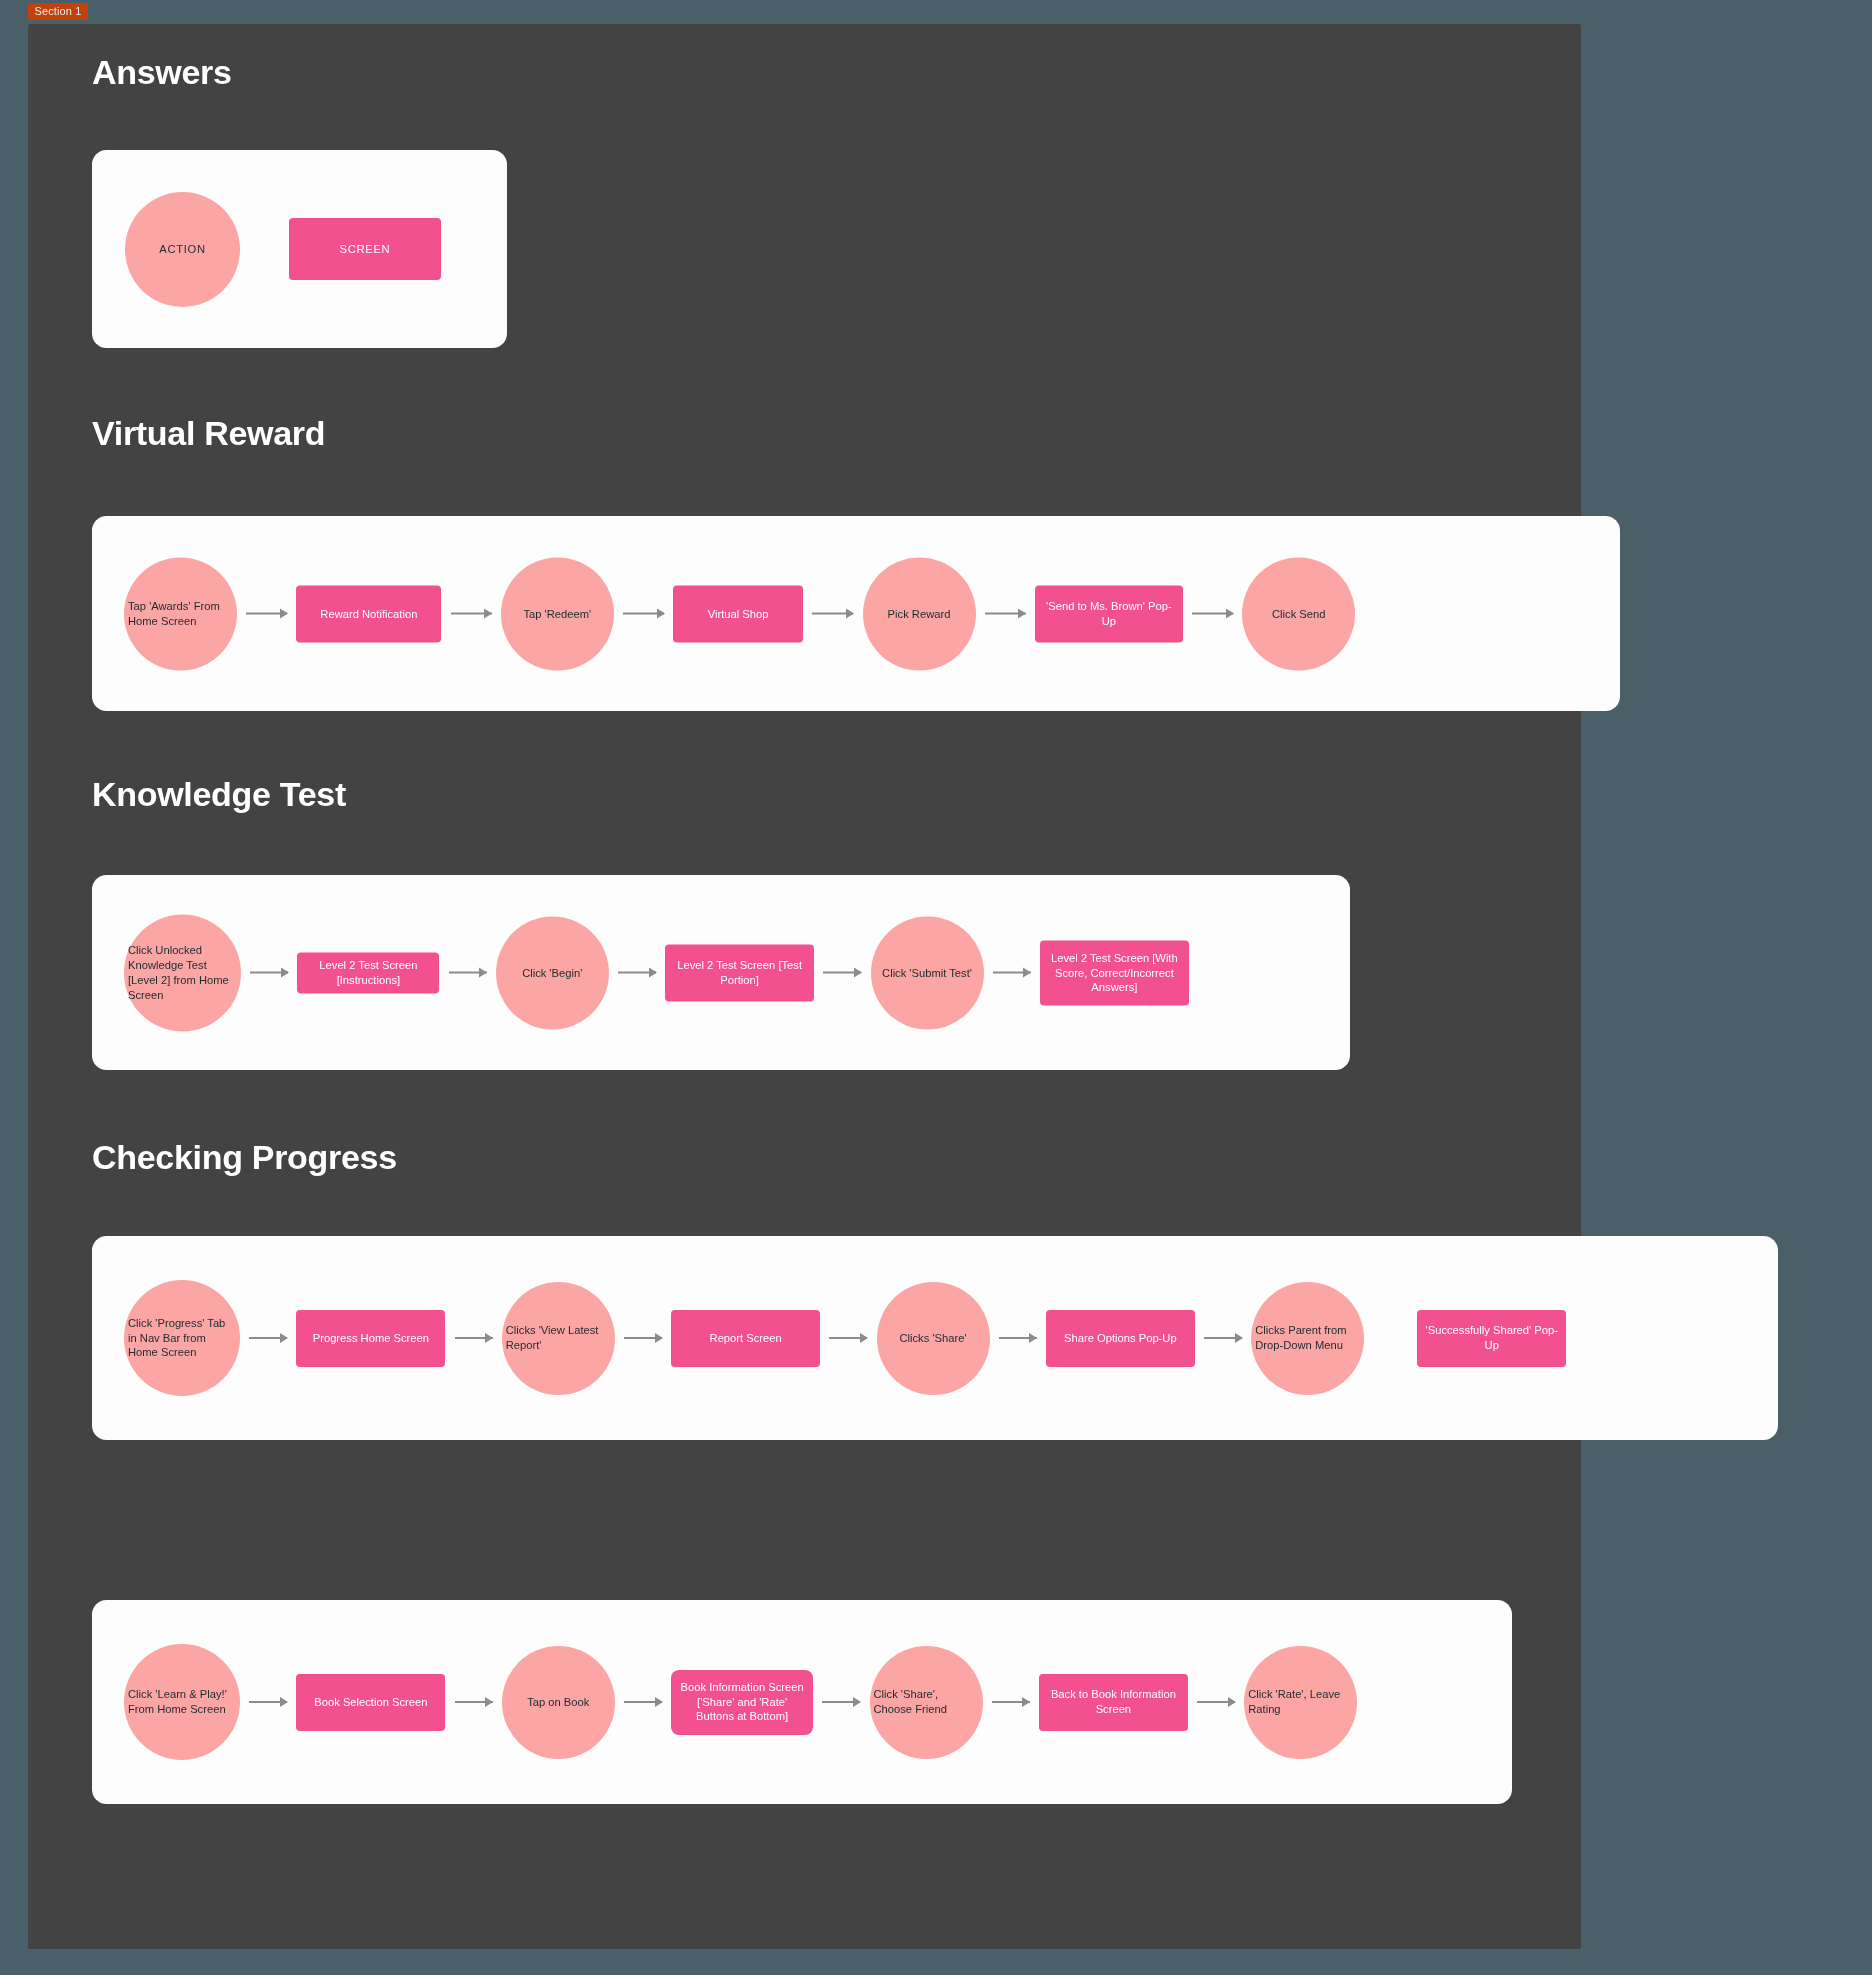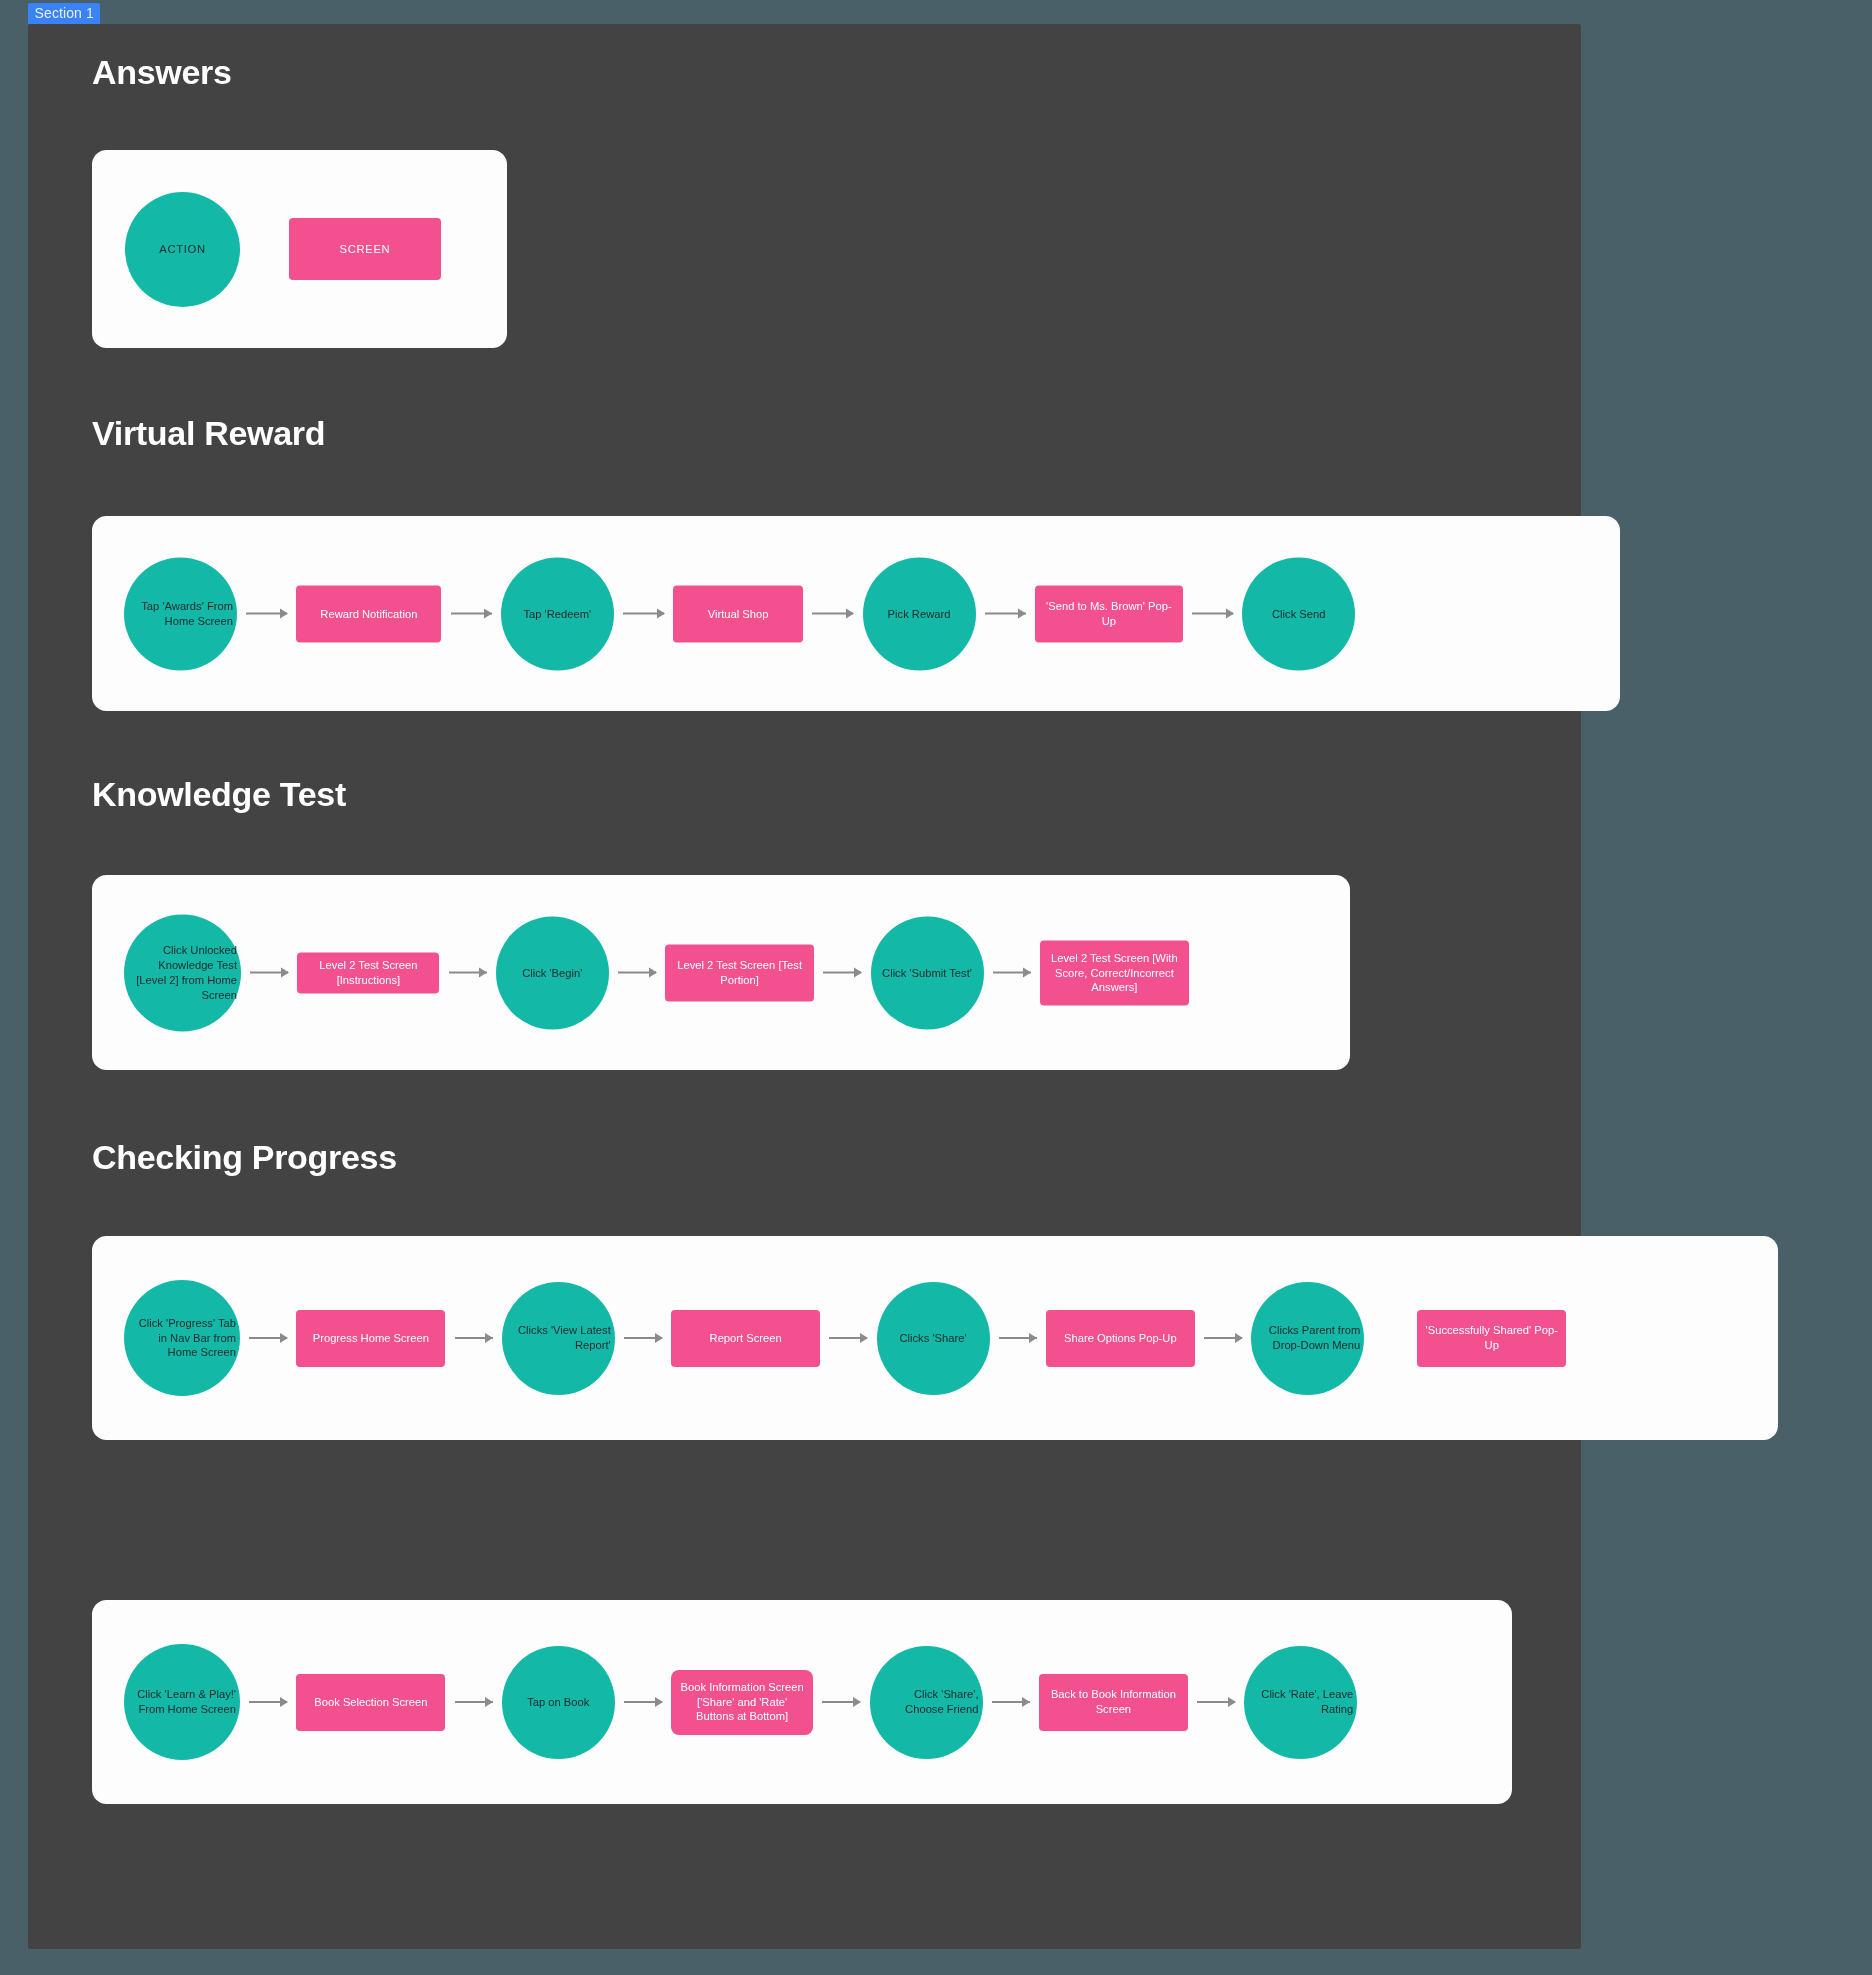--- a/index.html
+++ b/index.html
@@ -12,23 +12,23 @@
     position: relative;
     width: 1872px;
     height: 1975px;
     background: #4a6068;
     overflow: hidden;
   }
   .section-tab {
     position: absolute;
     left: 28px;
     top: 2.6px;
-    background: #3b82f6;
+    background: #c2410c;
     color: #e8eef0;
-    font-size: 14px;
+    font-size: 11px;
     padding: 2.6px 6.6px 3.3px 6.6px;
     border-radius: 2px 2px 0 0;
     letter-spacing: 0.1px;
   }
   .board {
     position: absolute;
     left: 28px;
     top: 24px;
     width: 1553px;
     height: 1925px;
@@ -53,26 +53,26 @@
   .flow-row {
     position: absolute;
     display: flex;
     align-items: center;
     top: 50%;
     transform: translateY(-50%);
     left: 32px;
   }
   .node-circle {
     flex: 0 0 auto;
-    background: #14b8a6;
+    background: #fca5a5;
     border-radius: 50%;
     display: flex;
     align-items: center;
     justify-content: center;
-    text-align: right;
+    text-align: left;
     color: #1d2a2e;
     font-size: 11.2px;
     line-height: 1.32;
     padding: 4px;
   }
   .node-screen {
     flex: 0 0 auto;
     background: #f2508e;
     border-radius: 4px;
     display: flex;

